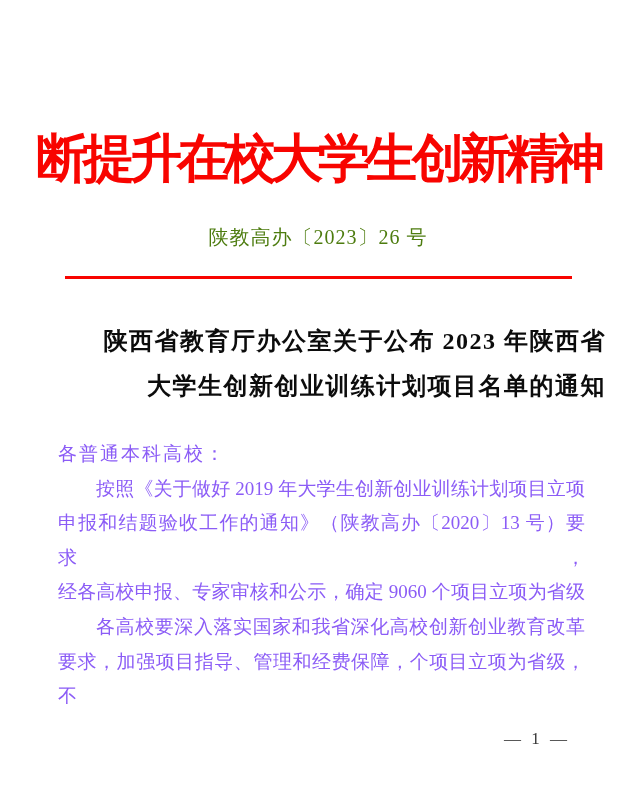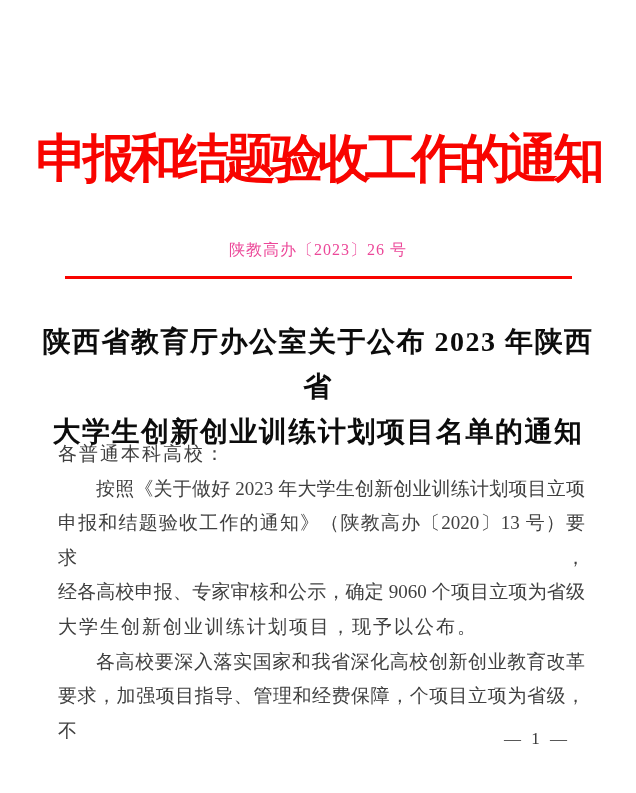--- a/index.html
+++ b/index.html
@@ -21,58 +21,58 @@
     text-align: center;
     font-size: 52px;
     line-height: 62px;
     font-weight: 700;
     letter-spacing: -5px;
     color: #f80400;
     white-space: nowrap;
   }
   .doc-number {
     position: absolute;
-    top: 240px;
+    top: 224px;
     left: 0;
     width: 100%;
     text-align: center;
-    font-size: 16px;
+    font-size: 20px;
     letter-spacing: 1px;
-    color: #ec4899;
+    color: #4d7c0f;
     white-space: nowrap;
   }
   .red-rule {
     position: absolute;
     top: 276px;
     left: 65px;
     width: 507px;
     height: 3px;
     background: #f80400;
     border: none;
   }
   .doc-title {
     position: absolute;
     top: 319px;
     left: 30px;
     width: 576px;
-    text-align: center;
-    font-size: 28px;
+    text-align: right;
+    font-size: 24px;
     font-weight: 700;
     line-height: 45px;
     letter-spacing: 1.5px;
     color: #0c0c0c;
   }
   .body-text {
     position: absolute;
     top: 437px;
     left: 58px;
     width: 527px;
     font-size: 19px;
     line-height: 34.6px;
-    color: #404040;
+    color: #8b5cf6;
   }
   .line { width: 100%; }
   .line.full {
     text-align: justify;
     text-align-last: justify;
   }
   .line.plain {
     text-align: left;
     letter-spacing: 2px;
   }
@@ -85,39 +85,38 @@
     letter-spacing: 3px;
     color: #3a3a3a;
     white-space: nowrap;
   }
 </style>
 </head>
 <body>
 
 <div class="page">
 
-  <div class="red-title">申报和结题验收工作的通知</div>
+  <div class="red-title">断提升在校大学生创新精神</div>
 
   <div class="doc-number">陕教高办〔2023〕26 号</div>
 
   <hr class="red-rule">
 
   <div class="doc-title">
     <div>陕西省教育厅办公室关于公布 2023 年陕西省</div>
     <div>大学生创新创业训练计划项目名单的通知</div>
   </div>
 
   <div class="body-text">
     <div class="line plain">各普通本科高校：</div>
 
     <div>
-      <div class="line full indent">按照《关于做好 2023 年大学生创新创业训练计划项目立项</div>
+      <div class="line full indent">按照《关于做好 2019 年大学生创新创业训练计划项目立项</div>
       <div class="line full">申报和结题验收工作的通知》（陕教高办〔2020〕13 号）要求，</div>
       <div class="line full">经各高校申报、专家审核和公示，确定 9060 个项目立项为省级</div>
-      <div class="line plain">大学生创新创业训练计划项目，现予以公布。</div>
     </div>
 
     <div>
       <div class="line full indent">各高校要深入落实国家和我省深化高校创新创业教育改革</div>
       <div class="line full">要求，加强项目指导、管理和经费保障，个项目立项为省级，不</div>
     </div>
   </div>
 
   <div class="page-number">— 1 —</div>
 

